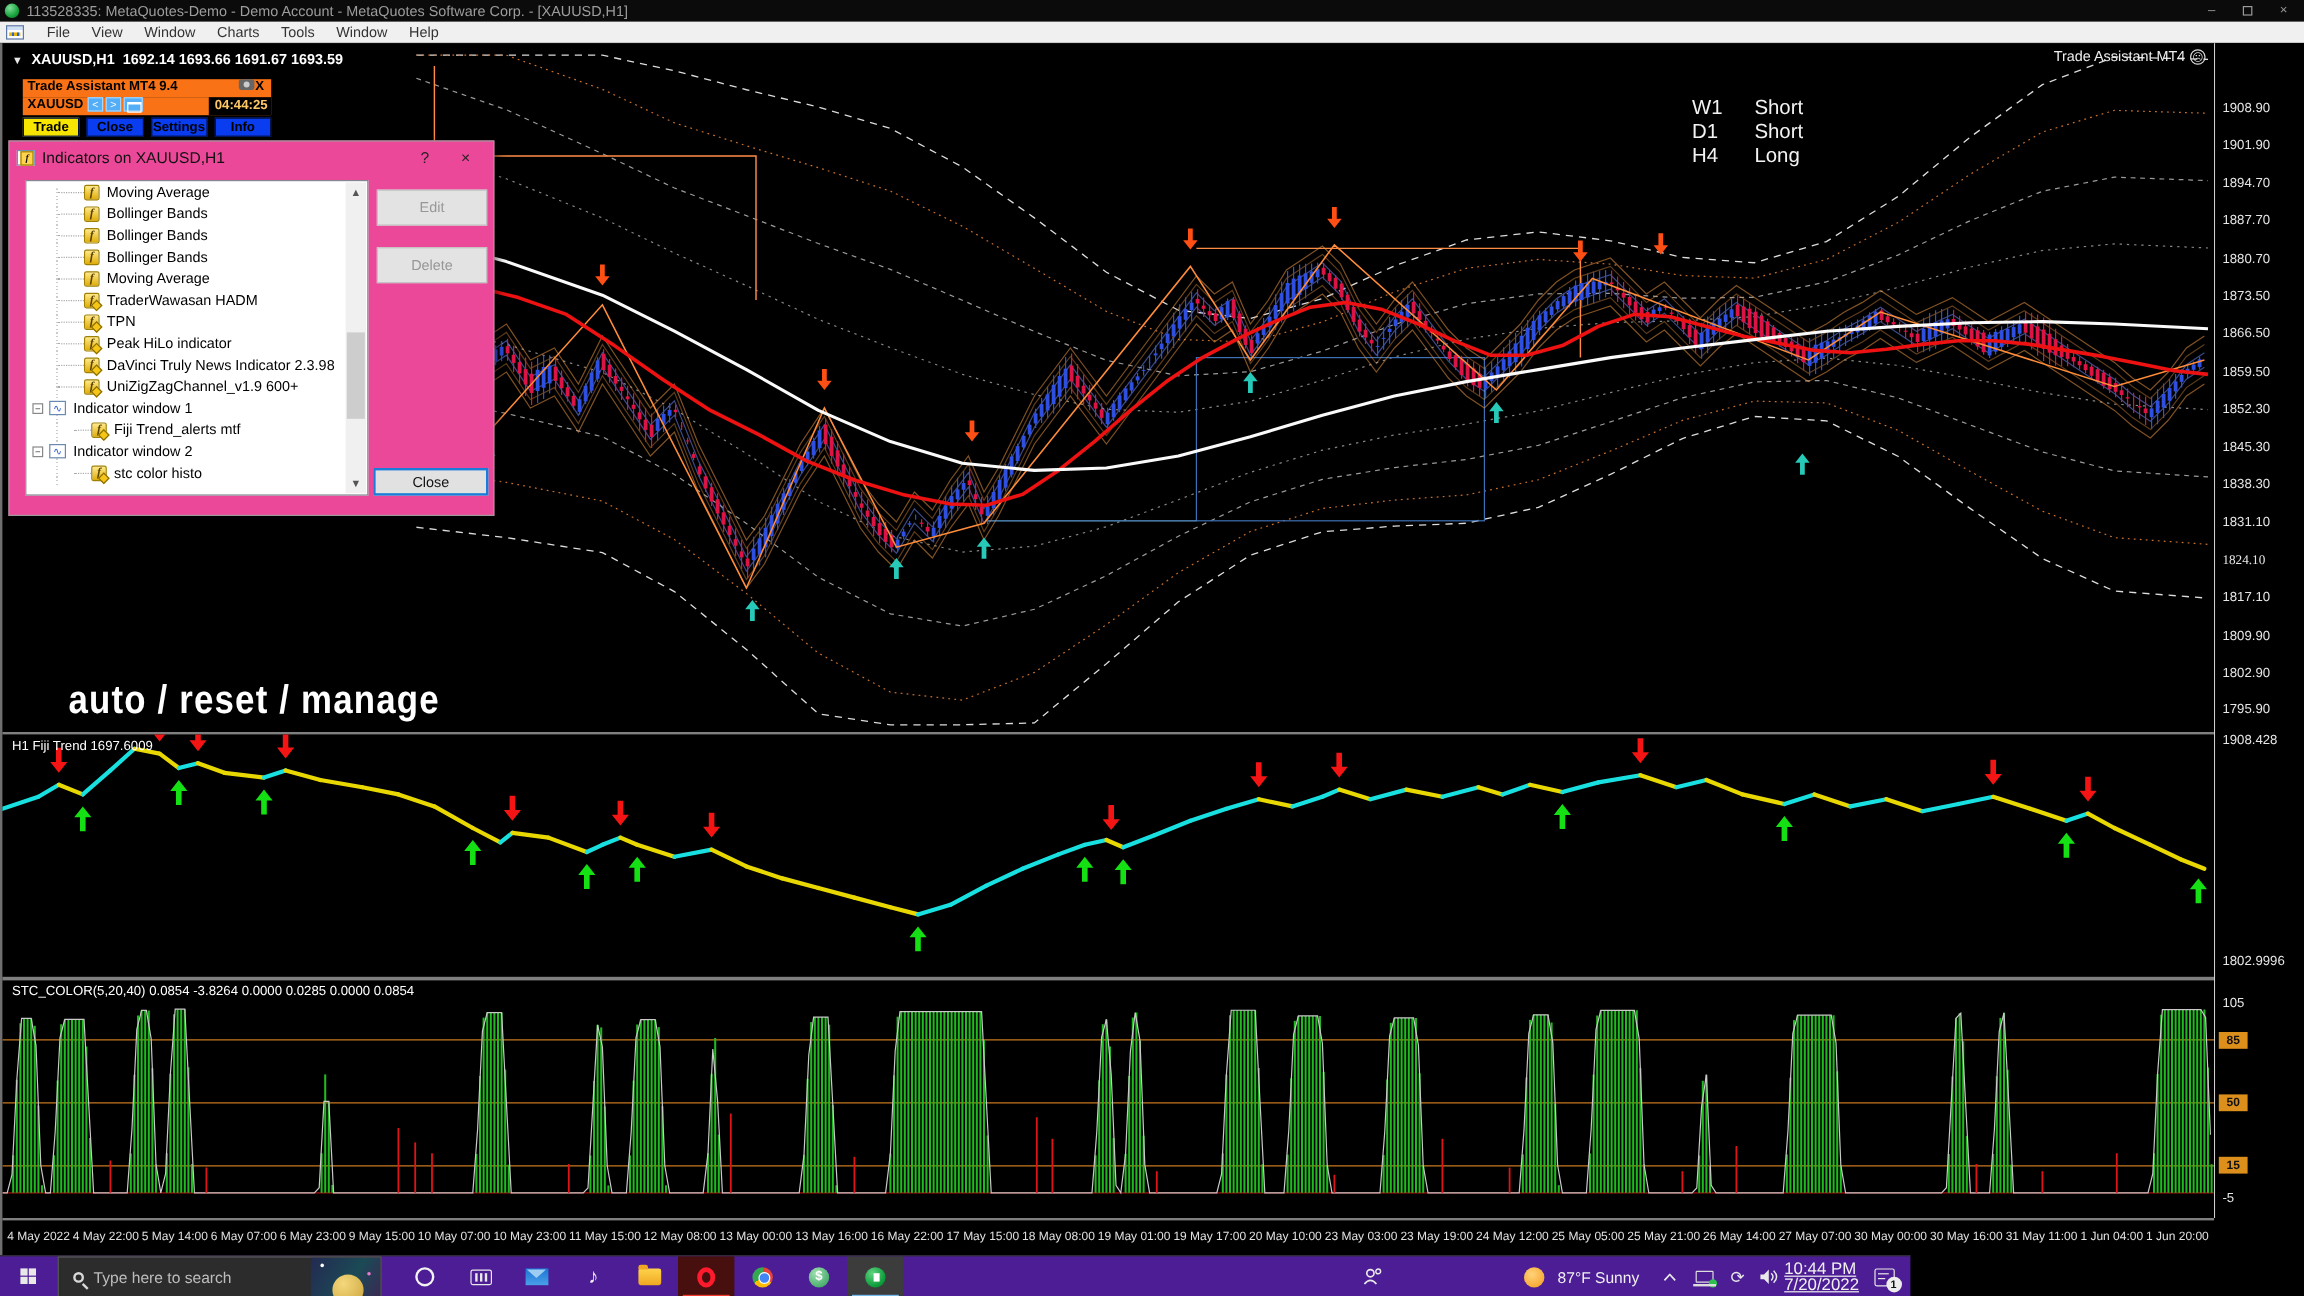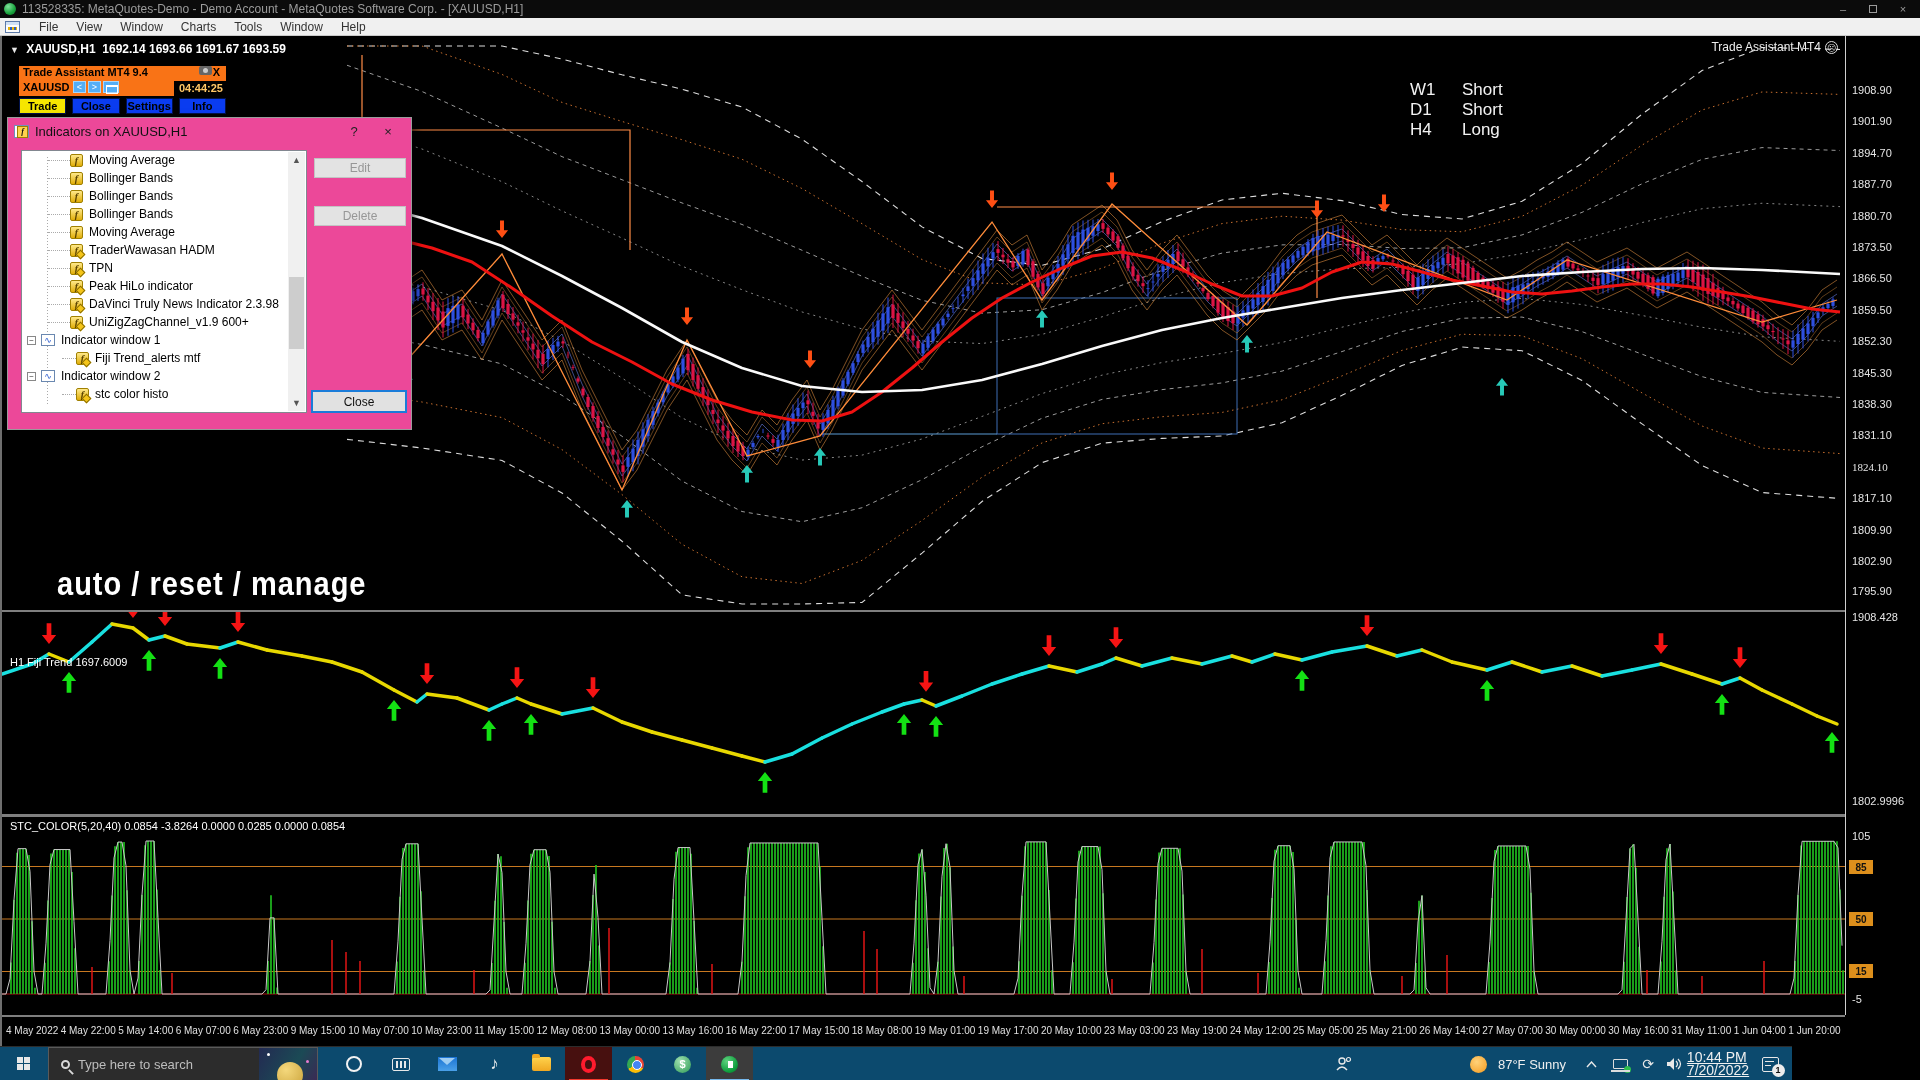--- a/index.html
+++ b/index.html
@@ -72,29 +72,29 @@
   .dlg-row { position:relative; height:18px; display:flex; align-items:center; color:#000; white-space:nowrap; }
   .dlg-row .stub { width:22px; height:1px; border-top:1px dotted #aaa; margin-left:26px; }
   .f-ico { width:13px; height:13px; background:linear-gradient(#ffe98a,#e0ad08); border:1px solid #a08000; border-radius:2px; font:italic bold 10px "Liberation Serif",serif; color:#5a4300; text-align:center; line-height:12px; position:relative; margin-right:6px; flex:none; }
   .f-ico.custom::after { content:""; position:absolute; right:-2px; bottom:-2px; width:5px; height:5px; background:#f5c518; border:1px solid #8a6d00; transform:rotate(45deg); }
   .win-row .expand { width:9px; height:9px; border:1px solid #888; background:#fff; font-size:8px; line-height:7px; text-align:center; color:#333; margin:0 5px 0 5px; flex:none; }
   .w-ico { width:14px; height:12px; background:#fff; border:1px solid #6a88b0; color:#2255cc; font-size:9px; line-height:10px; text-align:center; margin-right:6px; flex:none; }
   .child-row .stub2 { width:14px; height:1px; border-top:1px dotted #aaa; margin-left:40px; }
   .dlg-scroll { position:absolute; right:1px; top:1px; bottom:1px; width:17px; background:#f0f0f0; }
   .scroll-arrow { position:absolute; left:0; width:17px; height:16px; color:#555; font-size:9px; text-align:center; line-height:16px; }
   .scroll-thumb { position:absolute; left:1px; width:15px; top:125px; height:72px; background:#cdcdcd; }
-  .dlg-btn { position:absolute; left:306px; width:92px; height:20px; background:#e3e3e3; border:1px solid #c3c3c3; color:#979797; font-size:12px; display:flex; align-items:center; justify-content:center; }
+  .dlg-btn { position:absolute; left:306px; width:92px; height:30px; background:#e3e3e3; border:1px solid #c3c3c3; color:#979797; font-size:12px; display:flex; align-items:center; justify-content:center; }
   .dlg-close { position:absolute; left:303px; top:272px; width:96px; height:23px; background:#e1e1e1; border:2px solid #1a7cd9; color:#111; font-size:12px; display:flex; align-items:center; justify-content:center; }
 
   
   .time-axis { position:absolute; left:0; top:981px; width:1843px; height:26px; display:flex; justify-content:space-between; align-items:center; padding:0 4px; }
   .time-label { color:#e0e0e0; font-size:10px; white-space:nowrap; }
 
   
-  .taskbar { position:absolute; left:0; top:1046px; width:1792px; height:34px; background:#0c4a6e; border-top:1px solid #2c2c2c; }
+  .taskbar { position:absolute; left:0; top:1046px; width:1592px; height:34px; background:#4c1d95; border-top:1px solid #2c2c2c; }
   .tb-start { position:absolute; left:0; top:0; width:48px; height:34px; display:flex; align-items:center; justify-content:center; }
   .win-glyph { width:14px; height:14px; display:grid; grid-template-columns:6px 6px; grid-template-rows:6px 6px; gap:1px; }
   .win-glyph span { background:#e8e8e8; }
   .tb-search { position:absolute; left:48px; top:0; width:270px; height:34px; background:#2c2c2c; border:1px solid #5a5a5a; display:flex; align-items:center; overflow:hidden; }
   .mag { width:9px; height:9px; border:2px solid #d8d8d8; border-radius:50%; margin:0 8px 0 12px; position:relative; flex:none; }
   .mag::after { content:""; position:absolute; left:7px; top:7px; width:2px; height:6px; background:#d8d8d8; transform:rotate(-45deg); }
   .tb-search-text { color:#bdbdbd; font-size:13px; flex:1; }
   .search-art { width:58px; height:32px; flex:none; background:linear-gradient(120deg,#232a52,#1b4a55 60%,#3a2a55); position:relative; }
   .search-art .moon { position:absolute; left:18px; bottom:-8px; width:26px; height:26px; border-radius:50%; background:radial-gradient(circle at 35% 30%,#f4d87c,#caa23a); }
   .search-art .star1,.search-art .star2 { position:absolute; width:3px; height:3px; border-radius:50%; background:#fff; }
@@ -1030,21 +1030,21 @@
         <path d="M487,108 L479.85,117.1 L484.66,117.1 L484.66,128.8 L489.34,128.8 L489.34,117.1 L494.15,117.1 Z" fill="#14e014"></path>
         <path d="M529,102 L521.85,111.1 L526.66,111.1 L526.66,122.8 L531.34,122.8 L531.34,111.1 L536.15,111.1 Z" fill="#14e014"></path>
         <path d="M763,160 L755.85,169.1 L760.66,169.1 L760.66,180.8 L765.34,180.8 L765.34,169.1 L770.15,169.1 Z" fill="#14e014"></path>
         <path d="M902,102 L894.85,111.1 L899.66,111.1 L899.66,122.8 L904.34,122.8 L904.34,111.1 L909.15,111.1 Z" fill="#14e014"></path>
         <path d="M934,104 L926.85,113.1 L931.66,113.1 L931.66,124.8 L936.34,124.8 L936.34,113.1 L941.15,113.1 Z" fill="#14e014"></path>
         <path d="M1300,58 L1292.85,67.1 L1297.66,67.1 L1297.66,78.8 L1302.34,78.8 L1302.34,67.1 L1307.15,67.1 Z" fill="#14e014"></path>
         <path d="M1485,68 L1477.85,77.1 L1482.66,77.1 L1482.66,88.8 L1487.34,88.8 L1487.34,77.1 L1492.15,77.1 Z" fill="#14e014"></path>
         <path d="M1720,82 L1712.85,91.1 L1717.66,91.1 L1717.66,102.8 L1722.34,102.8 L1722.34,91.1 L1727.15,91.1 Z" fill="#14e014"></path>
         <path d="M1830,120 L1822.85,129.1 L1827.66,129.1 L1827.66,140.8 L1832.34,140.8 L1832.34,129.1 L1837.15,129.1 Z" fill="#14e014"></path>
       </svg>
-    <div class="panel-label" style="top:580px;margin-top:40px;">H1 Fiji Trend 1697.6009</div>
+    <div class="panel-label" style="top:580px;">H1 Fiji Trend 1697.6009</div>
 
     <div class="pane-divider" style="top:778px;height:3px;"></div>
     <svg id="svg-stc" class="panel" style="top:781px;" width="1843" height="198" viewBox="0 0 1843 198">
         <line x1="0" y1="49.5" x2="1843" y2="49.5" stroke="#c87820" stroke-width="1"></line>
         <line x1="0" y1="102" x2="1843" y2="102" stroke="#c87820" stroke-width="1"></line>
         <line x1="0" y1="154.5" x2="1843" y2="154.5" stroke="#c87820" stroke-width="1"></line>
         <line x1="0" y1="177" x2="1843" y2="177" stroke="#aa1111" stroke-width="1"></line>
         <line x1="9" y1="177" x2="9" y2="145.6042781963409" stroke="#1fba1f" stroke-width="1.7"></line>
         <line x1="12" y1="177" x2="12" y2="82.81283458902277" stroke="#1fba1f" stroke-width="1.7"></line>
         <line x1="15" y1="177" x2="15" y2="35.719251883534156" stroke="#1fba1f" stroke-width="1.7"></line>

